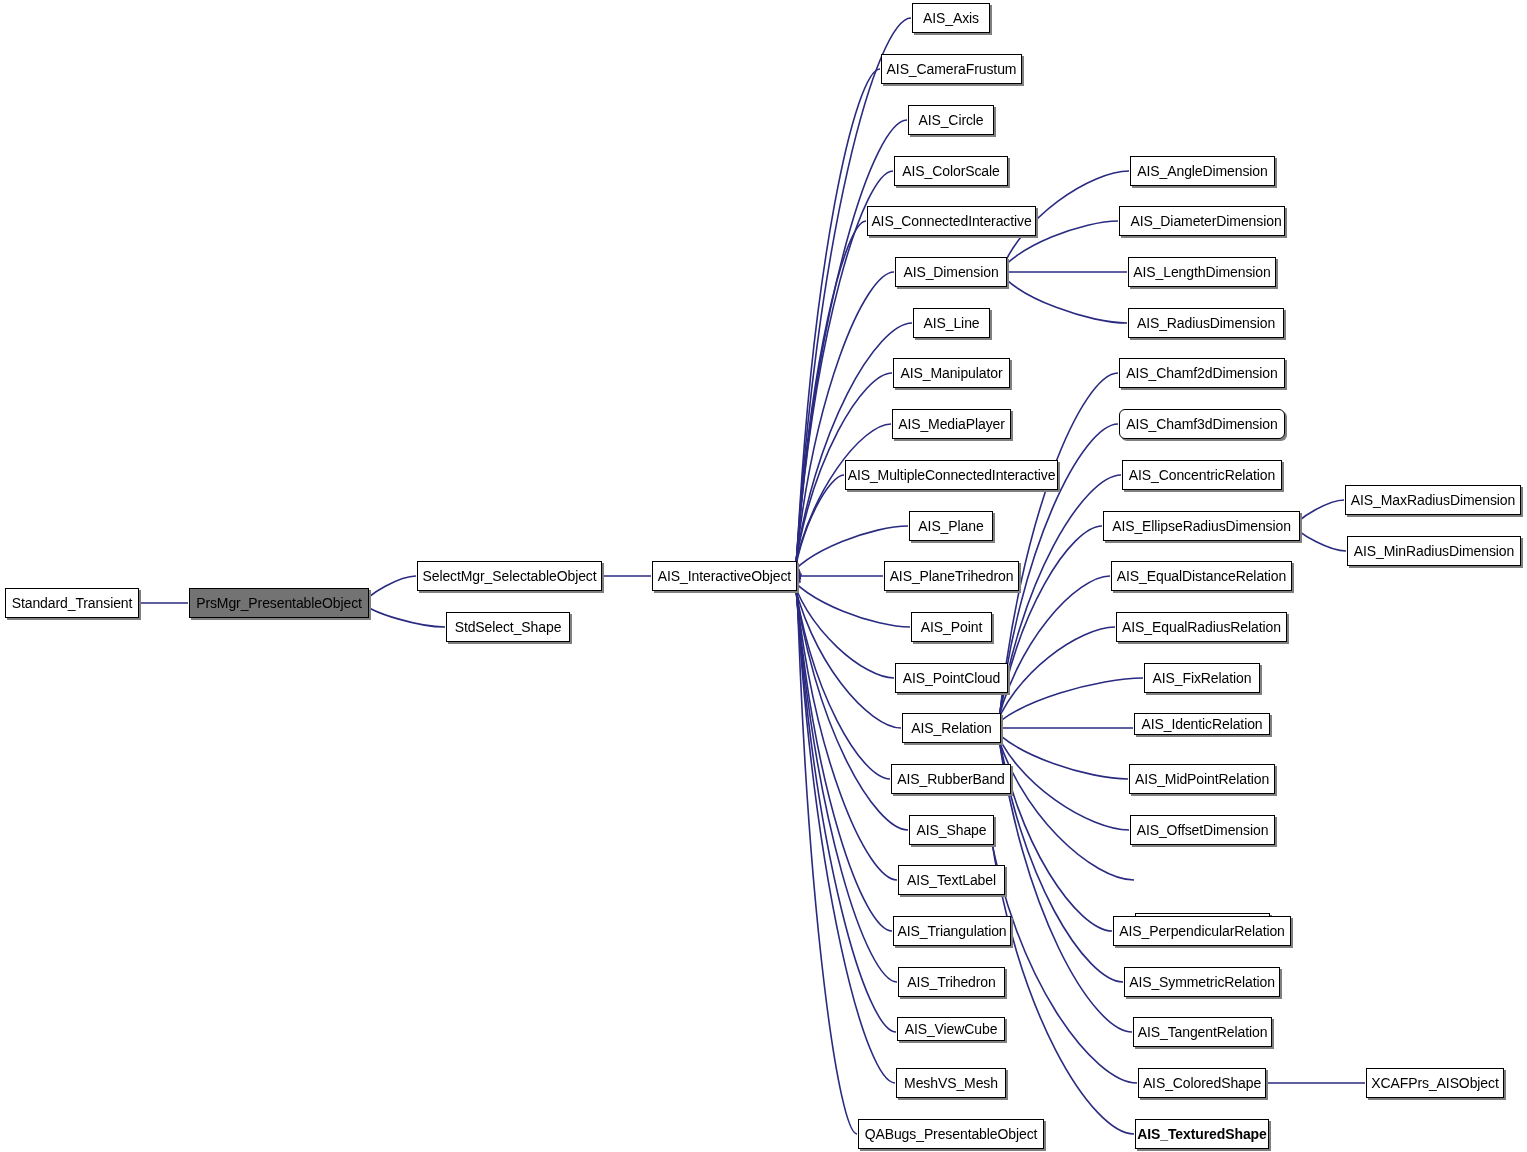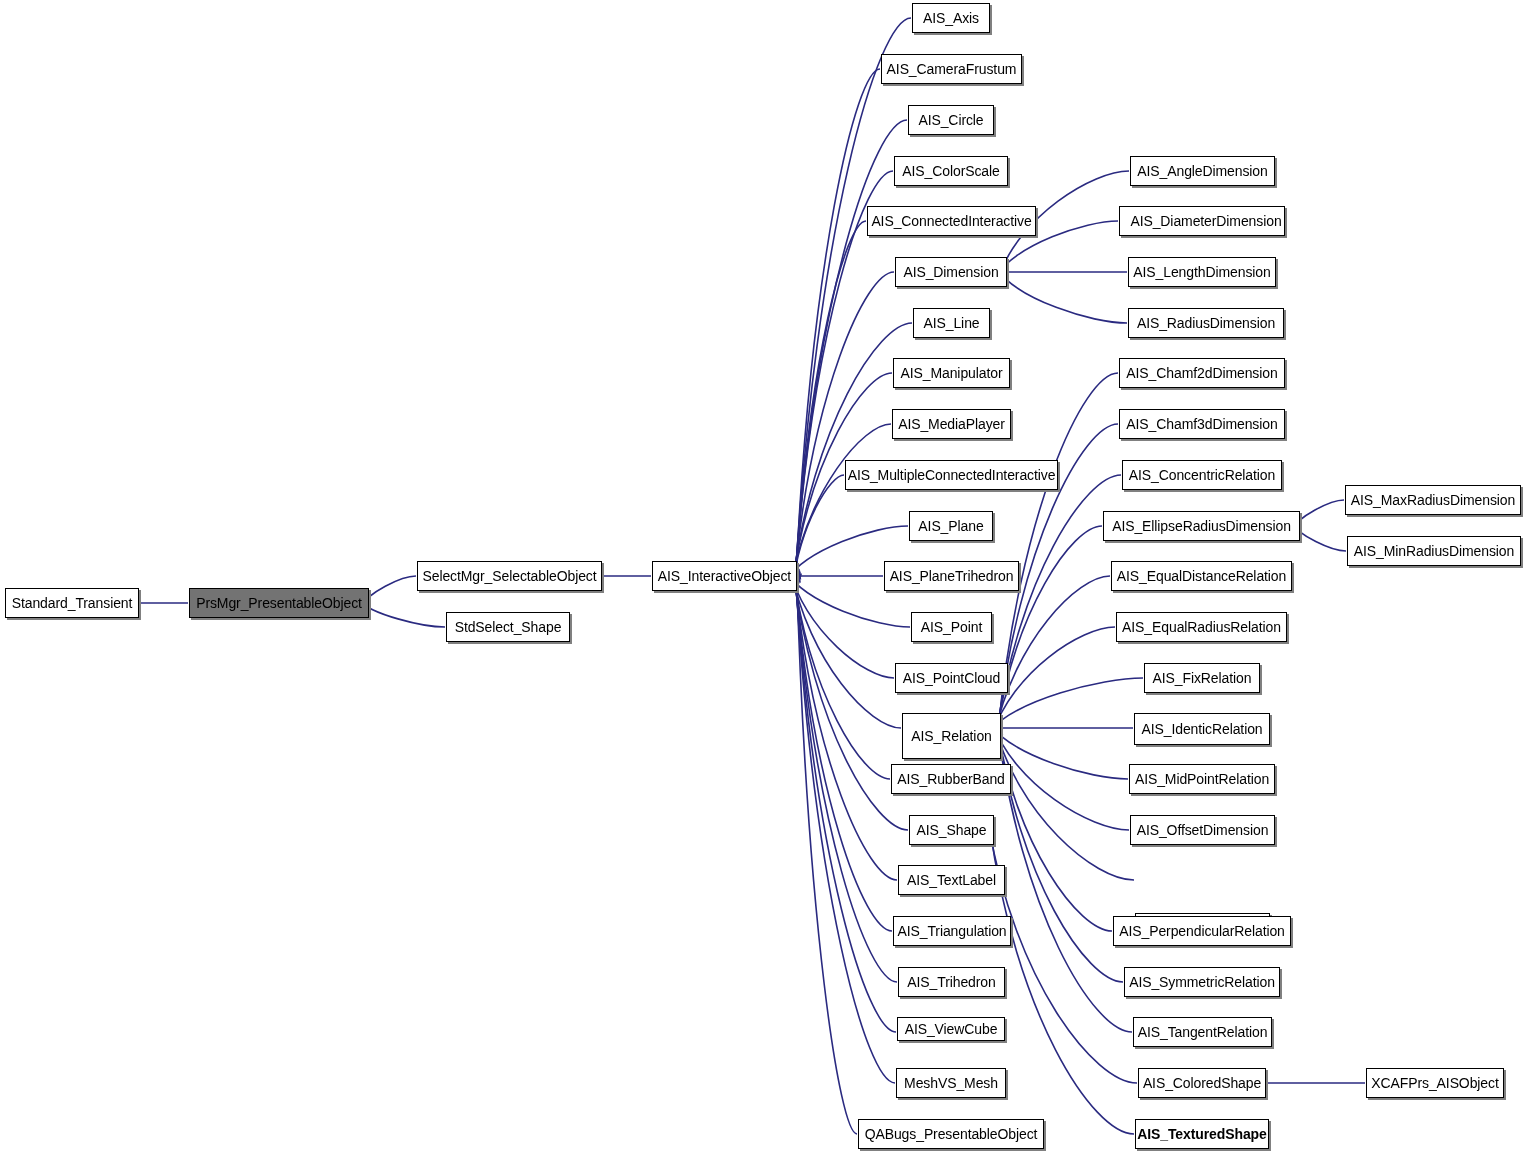--- a/index.html
+++ b/index.html
@@ -205,21 +205,21 @@
       </div>
       <div class="node" style="left: 884px; top: 561px; width: 135px; height: 30px;">
         <span class="node-label">AIS_PlaneTrihedron</span>
       </div>
       <div class="node" style="left: 911px; top: 612px; width: 81px; height: 30px;">
         <span class="node-label">AIS_Point</span>
       </div>
       <div class="node" style="left: 895px; top: 663px; width: 113px; height: 30px;">
         <span class="node-label">AIS_PointCloud</span>
       </div>
-      <div class="node" style="left: 902px; top: 713px; width: 99px; height: 46px;">
+      <div class="node" style="left: 902px; top: 713px; width: 99px; height: 30px;">
         <span class="node-label">AIS_Relation</span>
       </div>
       <div class="node" style="left: 891px; top: 764px; width: 120px; height: 30px;">
         <span class="node-label">AIS_RubberBand</span>
       </div>
       <div class="node" style="left: 909px; top: 815px; width: 85px; height: 30px;">
         <span class="node-label">AIS_Shape</span>
       </div>
       <div class="node" style="left: 898px; top: 865px; width: 107px; height: 30px;">
         <span class="node-label">AIS_TextLabel</span>
@@ -247,39 +247,39 @@
       </div>
       <div class="node" style="left: 1128px; top: 257px; width: 148px; height: 30px;">
         <span class="node-label">AIS_LengthDimension</span>
       </div>
       <div class="node" style="left: 1128px; top: 308px; width: 156px; height: 30px;">
         <span class="node-label">AIS_RadiusDimension</span>
       </div>
       <div class="node" style="left: 1119px; top: 358px; width: 166px; height: 30px;">
         <span class="node-label">AIS_Chamf2dDimension</span>
       </div>
-      <div class="node" style="left: 1119px; top: 409px; width: 166px; height: 30px;">
+      <div class="node" style="left: 1119px; top: 409px; width: 166px; height: 30px; border-radius: 6px;">
         <span class="node-label">AIS_Chamf3dDimension</span>
       </div>
       <div class="node" style="left: 1122px; top: 460px; width: 160px; height: 30px;">
         <span class="node-label">AIS_ConcentricRelation</span>
       </div>
       <div class="node" style="left: 1103px; top: 511px; width: 197px; height: 30px;">
         <span class="node-label">AIS_EllipseRadiusDimension</span>
       </div>
       <div class="node" style="left: 1111px; top: 561px; width: 181px; height: 30px;">
         <span class="node-label">AIS_EqualDistanceRelation</span>
       </div>
       <div class="node" style="left: 1116px; top: 612px; width: 171px; height: 30px;">
         <span class="node-label">AIS_EqualRadiusRelation</span>
       </div>
       <div class="node" style="left: 1144px; top: 663px; width: 116px; height: 30px;">
         <span class="node-label">AIS_FixRelation</span>
       </div>
-      <div class="node" style="left: 1134px; top: 713px; width: 136px; height: 32px;">
+      <div class="node" style="left: 1134px; top: 713px; width: 136px; height: 22px;">
         <span class="node-label">AIS_IdenticRelation</span>
       </div>
       <div class="node" style="left: 1129px; top: 764px; width: 146px; height: 30px;">
         <span class="node-label">AIS_MidPointRelation</span>
       </div>
       <div class="node" style="left: 1130px; top: 815px; width: 145px; height: 30px;">
         <span class="node-label">AIS_OffsetDimension</span>
       </div>
       <div class="node" style="left: 1135px; top: 865px; width: 135px; height: 30px; margin-top: 48px;">
         <span class="node-label">AIS_ParallelRelation</span>

